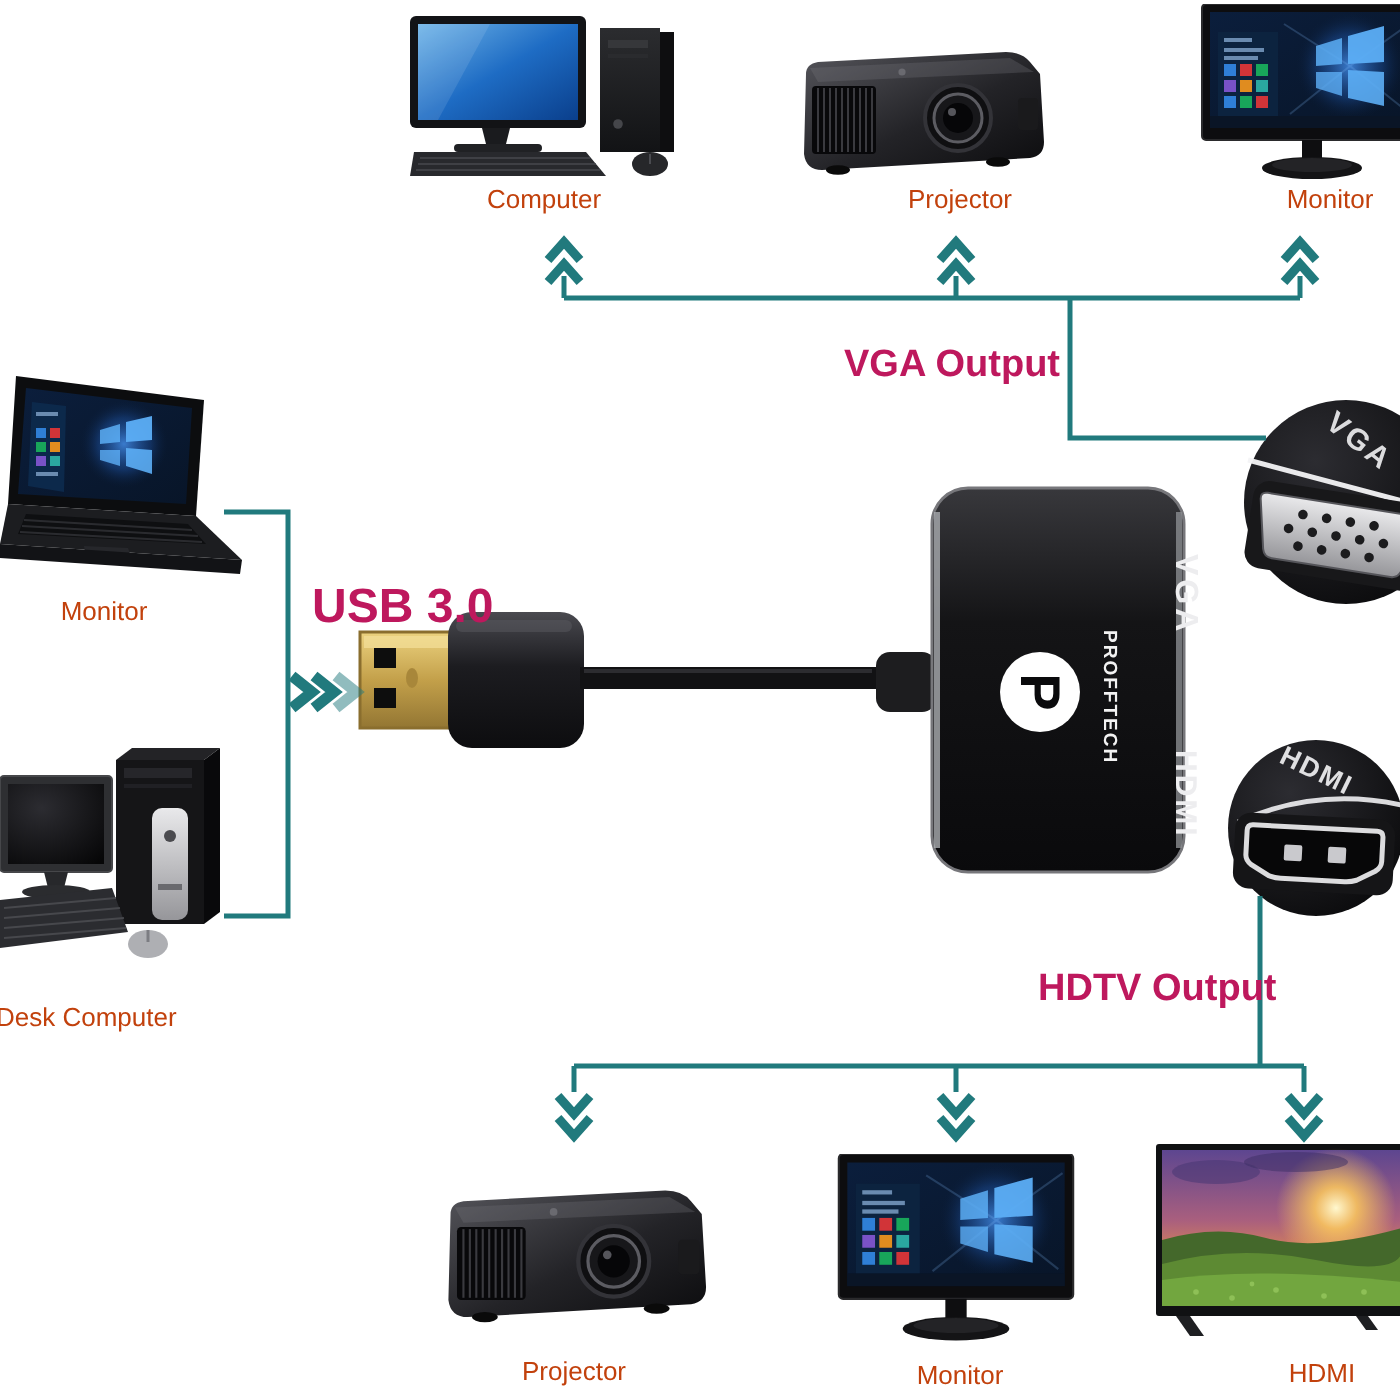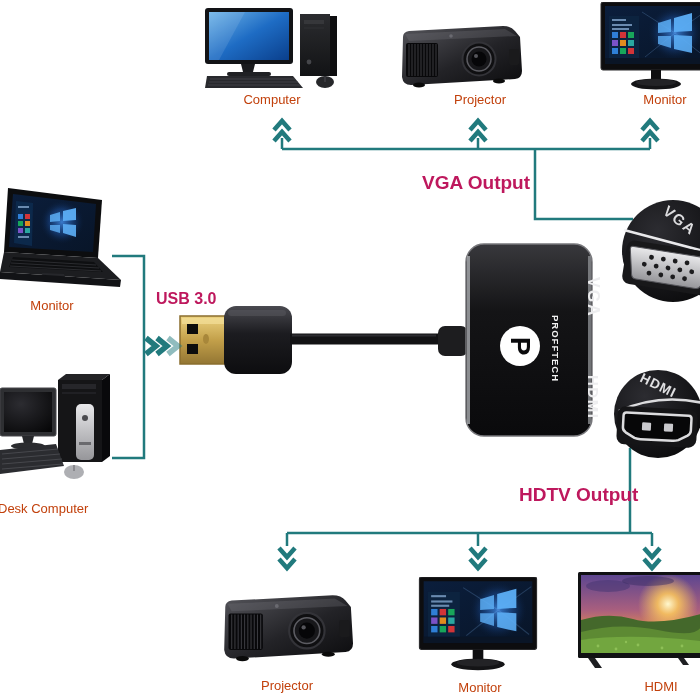--- a/index.html
+++ b/index.html
@@ -5,21 +5,21 @@
   html,body{margin:0;padding:0;background:#fff;}
   .stage{position:relative;width:700px;height:700px;background:#ffffff;overflow:hidden;
          font-family:"Liberation Sans",sans-serif;}
   .stage svg text{font-family:"Liberation Sans",sans-serif;}
   .dev{position:absolute;}
   .dev svg{display:block;width:100%;height:100%;}
   .label{position:absolute;font-size:13px;color:#c2410c;white-space:nowrap;}
   .label.center{transform:translateX(-50%);}
   .annot{position:absolute;font-weight:bold;color:#be185d;white-space:nowrap;}
   .annot.big{font-size:19px;}
-  .annot.usb{font-size:16px;}
+  .annot.usb{font-size:24px;}
   .lines{position:absolute;left:0;top:0;width:700px;height:700px;pointer-events:none;}
 </style>
 </head>
 <body>
 
 <div class="stage">
 
   <svg width="0" height="0" style="position:absolute" aria-hidden="true">
     <defs>
       <linearGradient id="gBlue" x1="0" y1="0" x2="1" y2="1">

